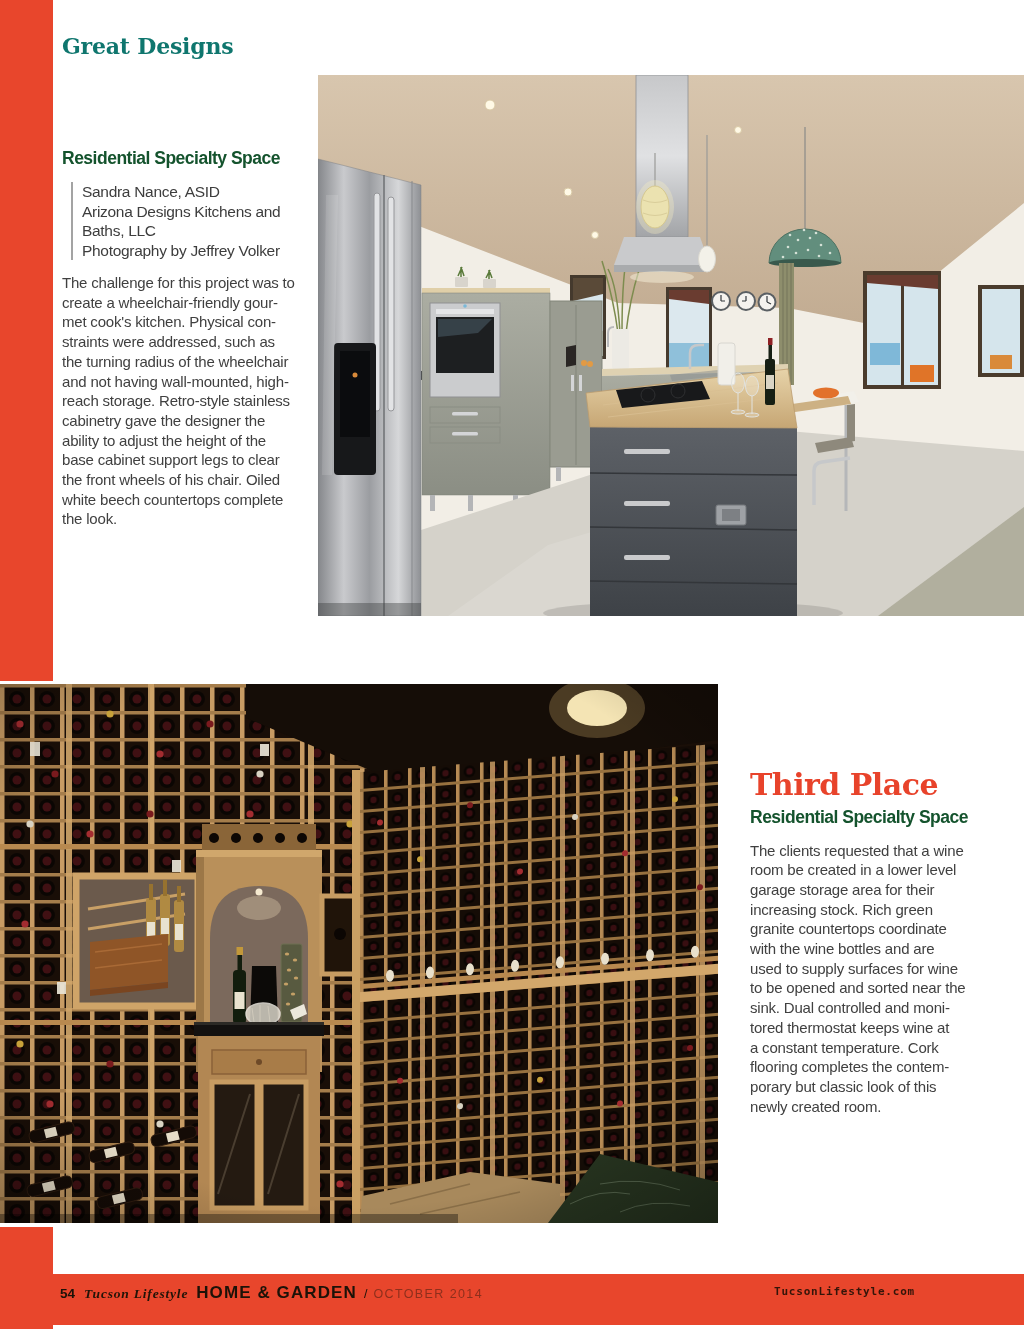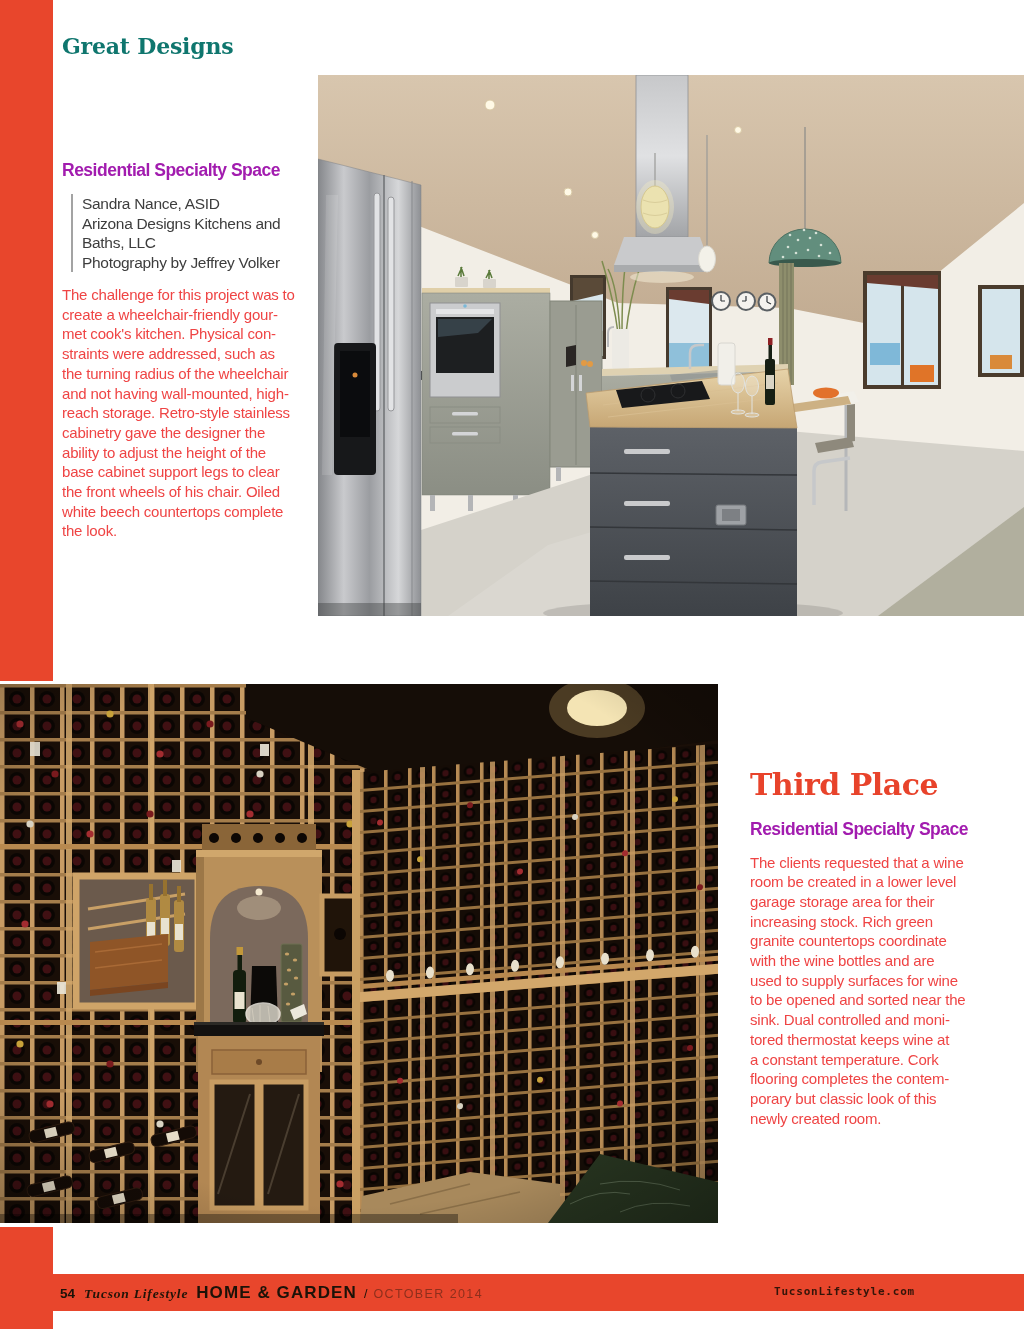--- a/index.html
+++ b/index.html
@@ -10,33 +10,33 @@
   .bar-bottom{position:absolute;left:0;top:1227px;width:53px;height:102px;}
   
   .masthead{position:absolute;left:62px;top:33px;font-family:"DejaVu Serif",serif;
             font-weight:bold;font-size:22px;color:#0f766e;letter-spacing:-0.2px;}
   
   .award{position:absolute;}
   .award.second{left:62px;top:142px;width:242px;}
   .award.third{left:750px;top:737px;width:226px;}
   .award h2{margin:0;font-family:"DejaVu Serif",serif;font-weight:bold;font-size:30px;
             line-height:1.05;letter-spacing:-0.5px;}
-  .award .category{margin-top:18px;font-size:17.5px;font-weight:bold;color:#a21caf;
+  .award .category{margin-top:6px;font-size:17.5px;font-weight:bold;color:#14532d;
                    letter-spacing:-0.5px;}
   .award .credits{margin:13px 0 0 9px;padding-left:9px;border-left:2px solid #a3a3a3;
                   font-size:15.5px;line-height:19.5px;color:#3d3d3d;letter-spacing:-0.3px;}
-  .award .body{margin-top:13px;font-size:15px;line-height:19.7px;color:#ef4444;
+  .award .body{margin-top:13px;font-size:15px;line-height:19.7px;color:#404040;
                letter-spacing:-0.2px;}
   
   figure{margin:0;position:absolute;}
   .photo-kitchen{left:318px;top:75px;width:706px;height:541px;}
   .photo-cellar{left:0;top:684px;width:718px;height:539px;}
   figure svg{display:block;width:100%;height:100%;}
   
-  .footer-band{position:absolute;left:0;top:1274px;width:1024px;height:37px;}
+  .footer-band{position:absolute;left:0;top:1274px;width:1024px;height:51px;}
   .footer-left{position:absolute;left:60px;top:9px;display:flex;align-items:baseline;
                white-space:nowrap;}
   .footer-pagenum{font-size:13.5px;font-weight:bold;color:#1c1208;}
   .footer-mag-italic{margin-left:9px;font-family:"Liberation Serif",serif;font-style:italic;
                      font-weight:bold;font-size:13.5px;color:#221408;letter-spacing:0.8px;text-align:center;}
   .footer-mag-bold{margin-left:8px;font-size:17px;font-weight:bold;color:#1c1208;
                    letter-spacing:1.1px;}
   .footer-sep{margin-left:7px;font-size:12.5px;color:#1c1208;}
   .footer-issue{margin-left:6px;font-size:12.5px;letter-spacing:1.4px;}
   .footer-right{position:absolute;left:774px;top:11px;font-family:"DejaVu Sans Mono",monospace;

